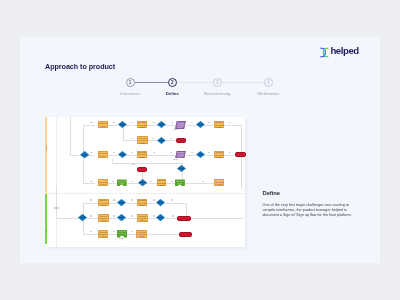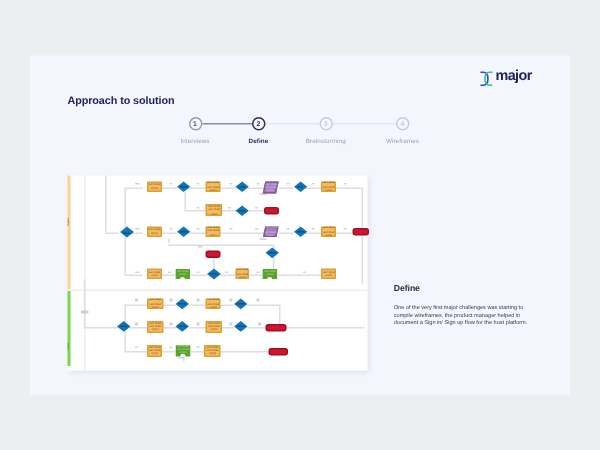--- a/index.html
+++ b/index.html
@@ -55,28 +55,28 @@
            font-family:"Liberation Sans",sans-serif;letter-spacing:-.08px;}
   .fc .rect.green .txt,.fc .pill .txt{color:#e9f7e0;opacity:.55;}
   .fc .para .txt{color:#efe6f6;opacity:.6;}
   .fc .diamond{position:absolute;}
   .fc .dtxt{position:absolute;left:22%;width:56%;top:45%;height:.8px;background:#06334f;opacity:.5;}
 </style>
 </head>
 <body>
 
 <div class="card"></div>
-<div class="title">Approach to solution</div>
+<div class="title">Approach to product</div>
 
 <div class="logo">
   <svg viewBox="0 0 46 18" width="46" height="18">
     <path d="M1.3 4.2 H3.2 C5.6 4.2 6.3 6.2 6.3 8.5 C6.3 10.8 5.6 12.8 3.2 12.8 H1.3" fill="none" stroke="#3a3aff" stroke-width="1.05" stroke-linecap="butt"></path>
     <path d="M9.3 4.2 H7.4 C5.0 4.2 4.3 6.2 4.3 8.5 C4.3 10.8 5.0 12.8 7.4 12.8 H9.3" fill="none" stroke="#2fcc6a" stroke-width="1.05" stroke-linecap="butt"></path>
   </svg>
-  <span class="logotext">major</span>
+  <span class="logotext">helped</span>
 </div>
 
 <div class="fc" id="fc">
     <div class="lane orange" style="top: 0px; height: 76.2px;">
       <div class="lanetxt" style="top: 31px;">Guest</div>
     </div>
     <div class="lane green" style="top: 77px; height: 49.5px;">
       <div class="lanetxt" style="top: 37px;">Host</div>
     </div>
     <div class="divider" style="left: 11.7px; top: 0px; width: 0.55px; height: 129.5px;"></div>

